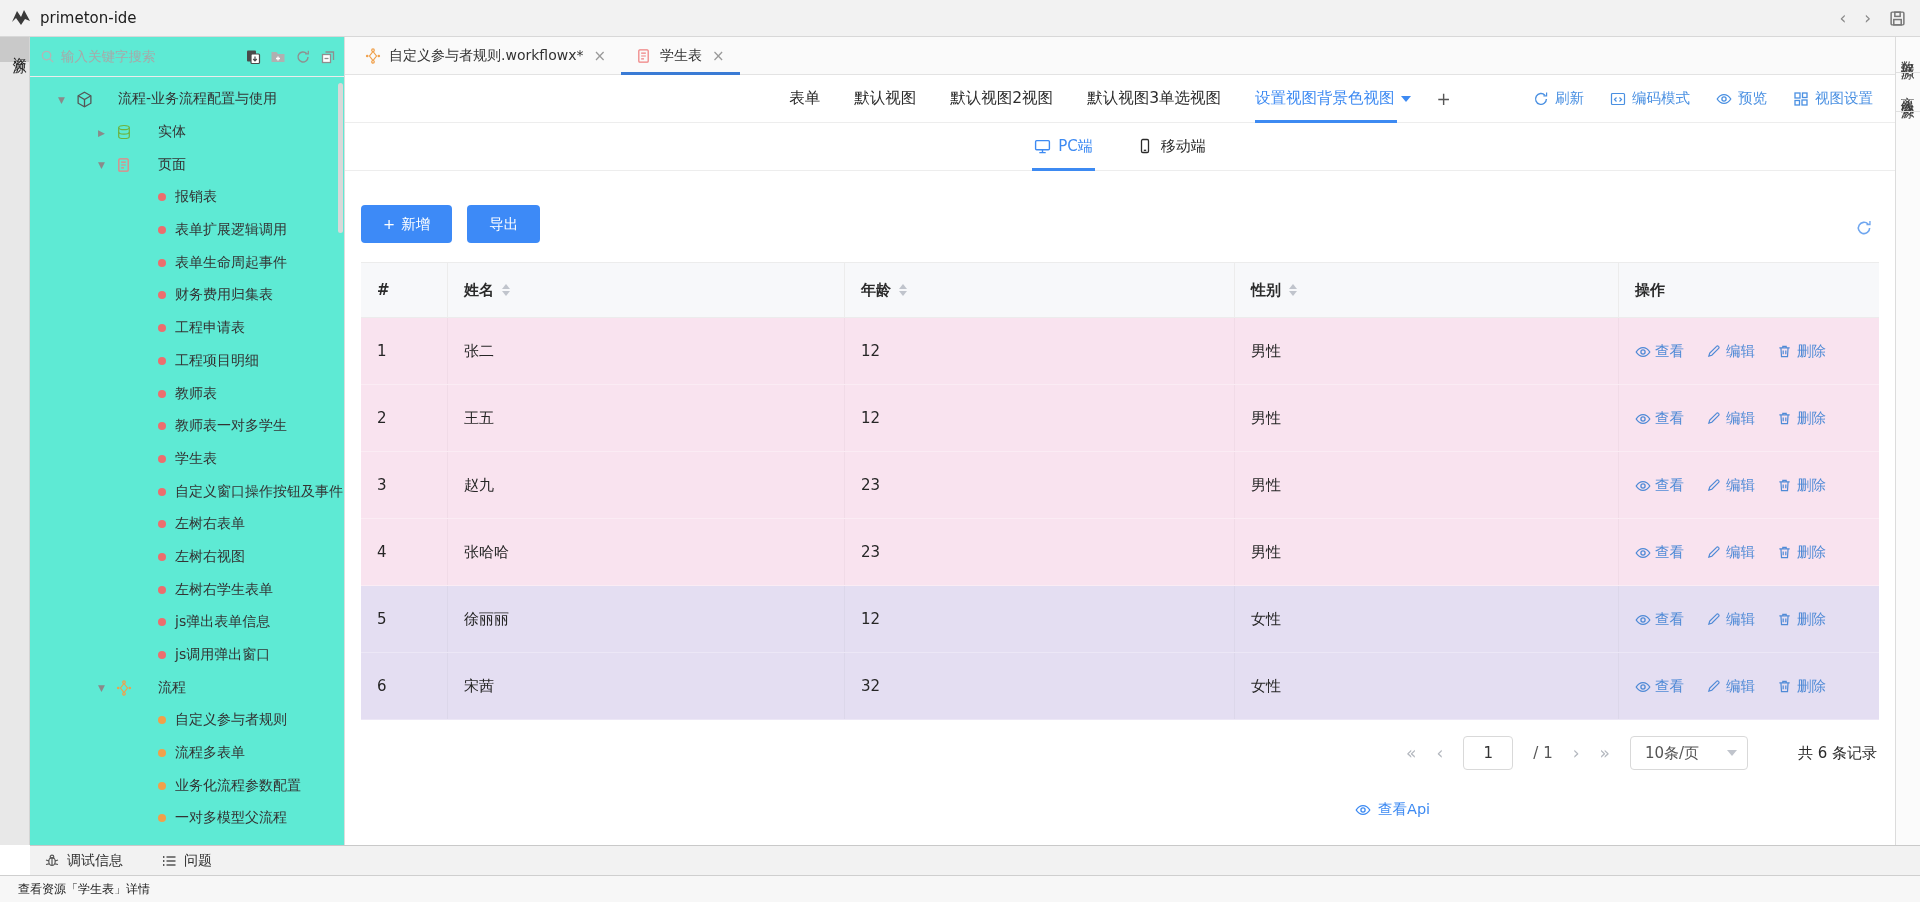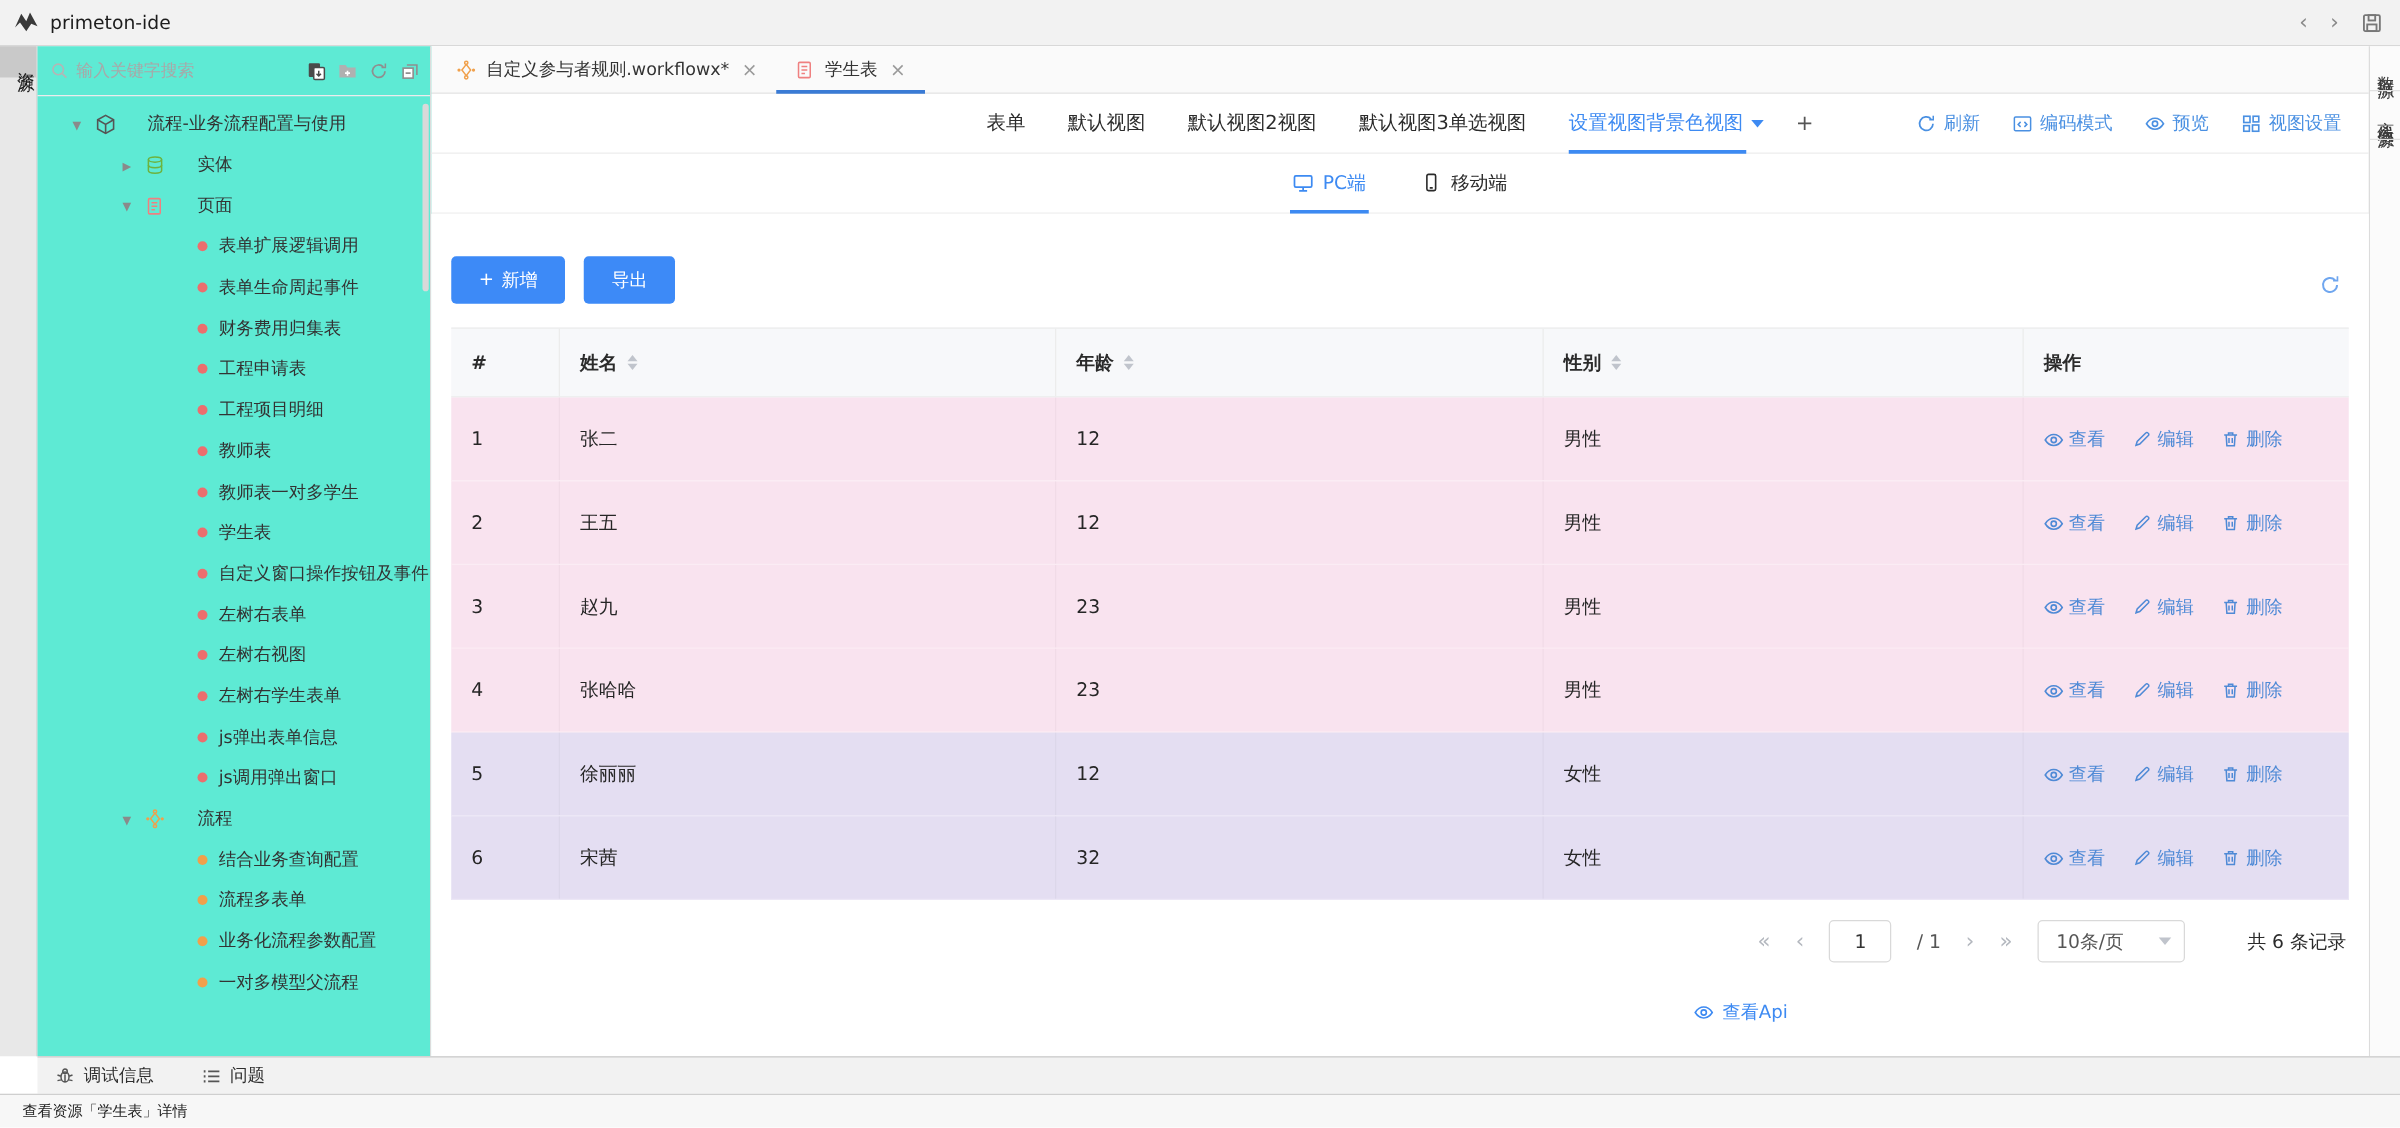--- a/index.html
+++ b/index.html
@@ -229,20 +229,26 @@
           <span class="t-icon">
             <svg width="15" height="16" viewBox="0 0 16 16" fill="none" stroke="#ef8080" stroke-width="1.3">
               <rect x="3" y="1.5" width="10" height="13" rx="1"></rect>
               <path d="M5.5 5h5M5.5 8h5M5.5 11h3"></path>
             </svg>
           </span>
           <span class="dot "></span>
           <span class="tree-label">页面</span>
         </div>
 
+        <div class="tree-item" data-level="2">
+          <span class="caret "></span>
+
+          <span class="dot red"></span>
+          <span class="tree-label">报销表</span>
+        </div>
 
         <div class="tree-item" data-level="2">
           <span class="caret "></span>
 
           <span class="dot red"></span>
           <span class="tree-label">表单扩展逻辑调用</span>
         </div>
 
         <div class="tree-item" data-level="2">
           <span class="caret "></span>
@@ -347,21 +353,21 @@
             </svg>
           </span>
           <span class="dot "></span>
           <span class="tree-label">流程</span>
         </div>
 
         <div class="tree-item" data-level="2">
           <span class="caret "></span>
 
           <span class="dot orange"></span>
-          <span class="tree-label">结合业务查询配置</span>
+          <span class="tree-label">自定义参与者规则</span>
         </div>
 
         <div class="tree-item" data-level="2">
           <span class="caret "></span>
 
           <span class="dot orange"></span>
           <span class="tree-label">流程多表单</span>
         </div>
 
         <div class="tree-item" data-level="2">

